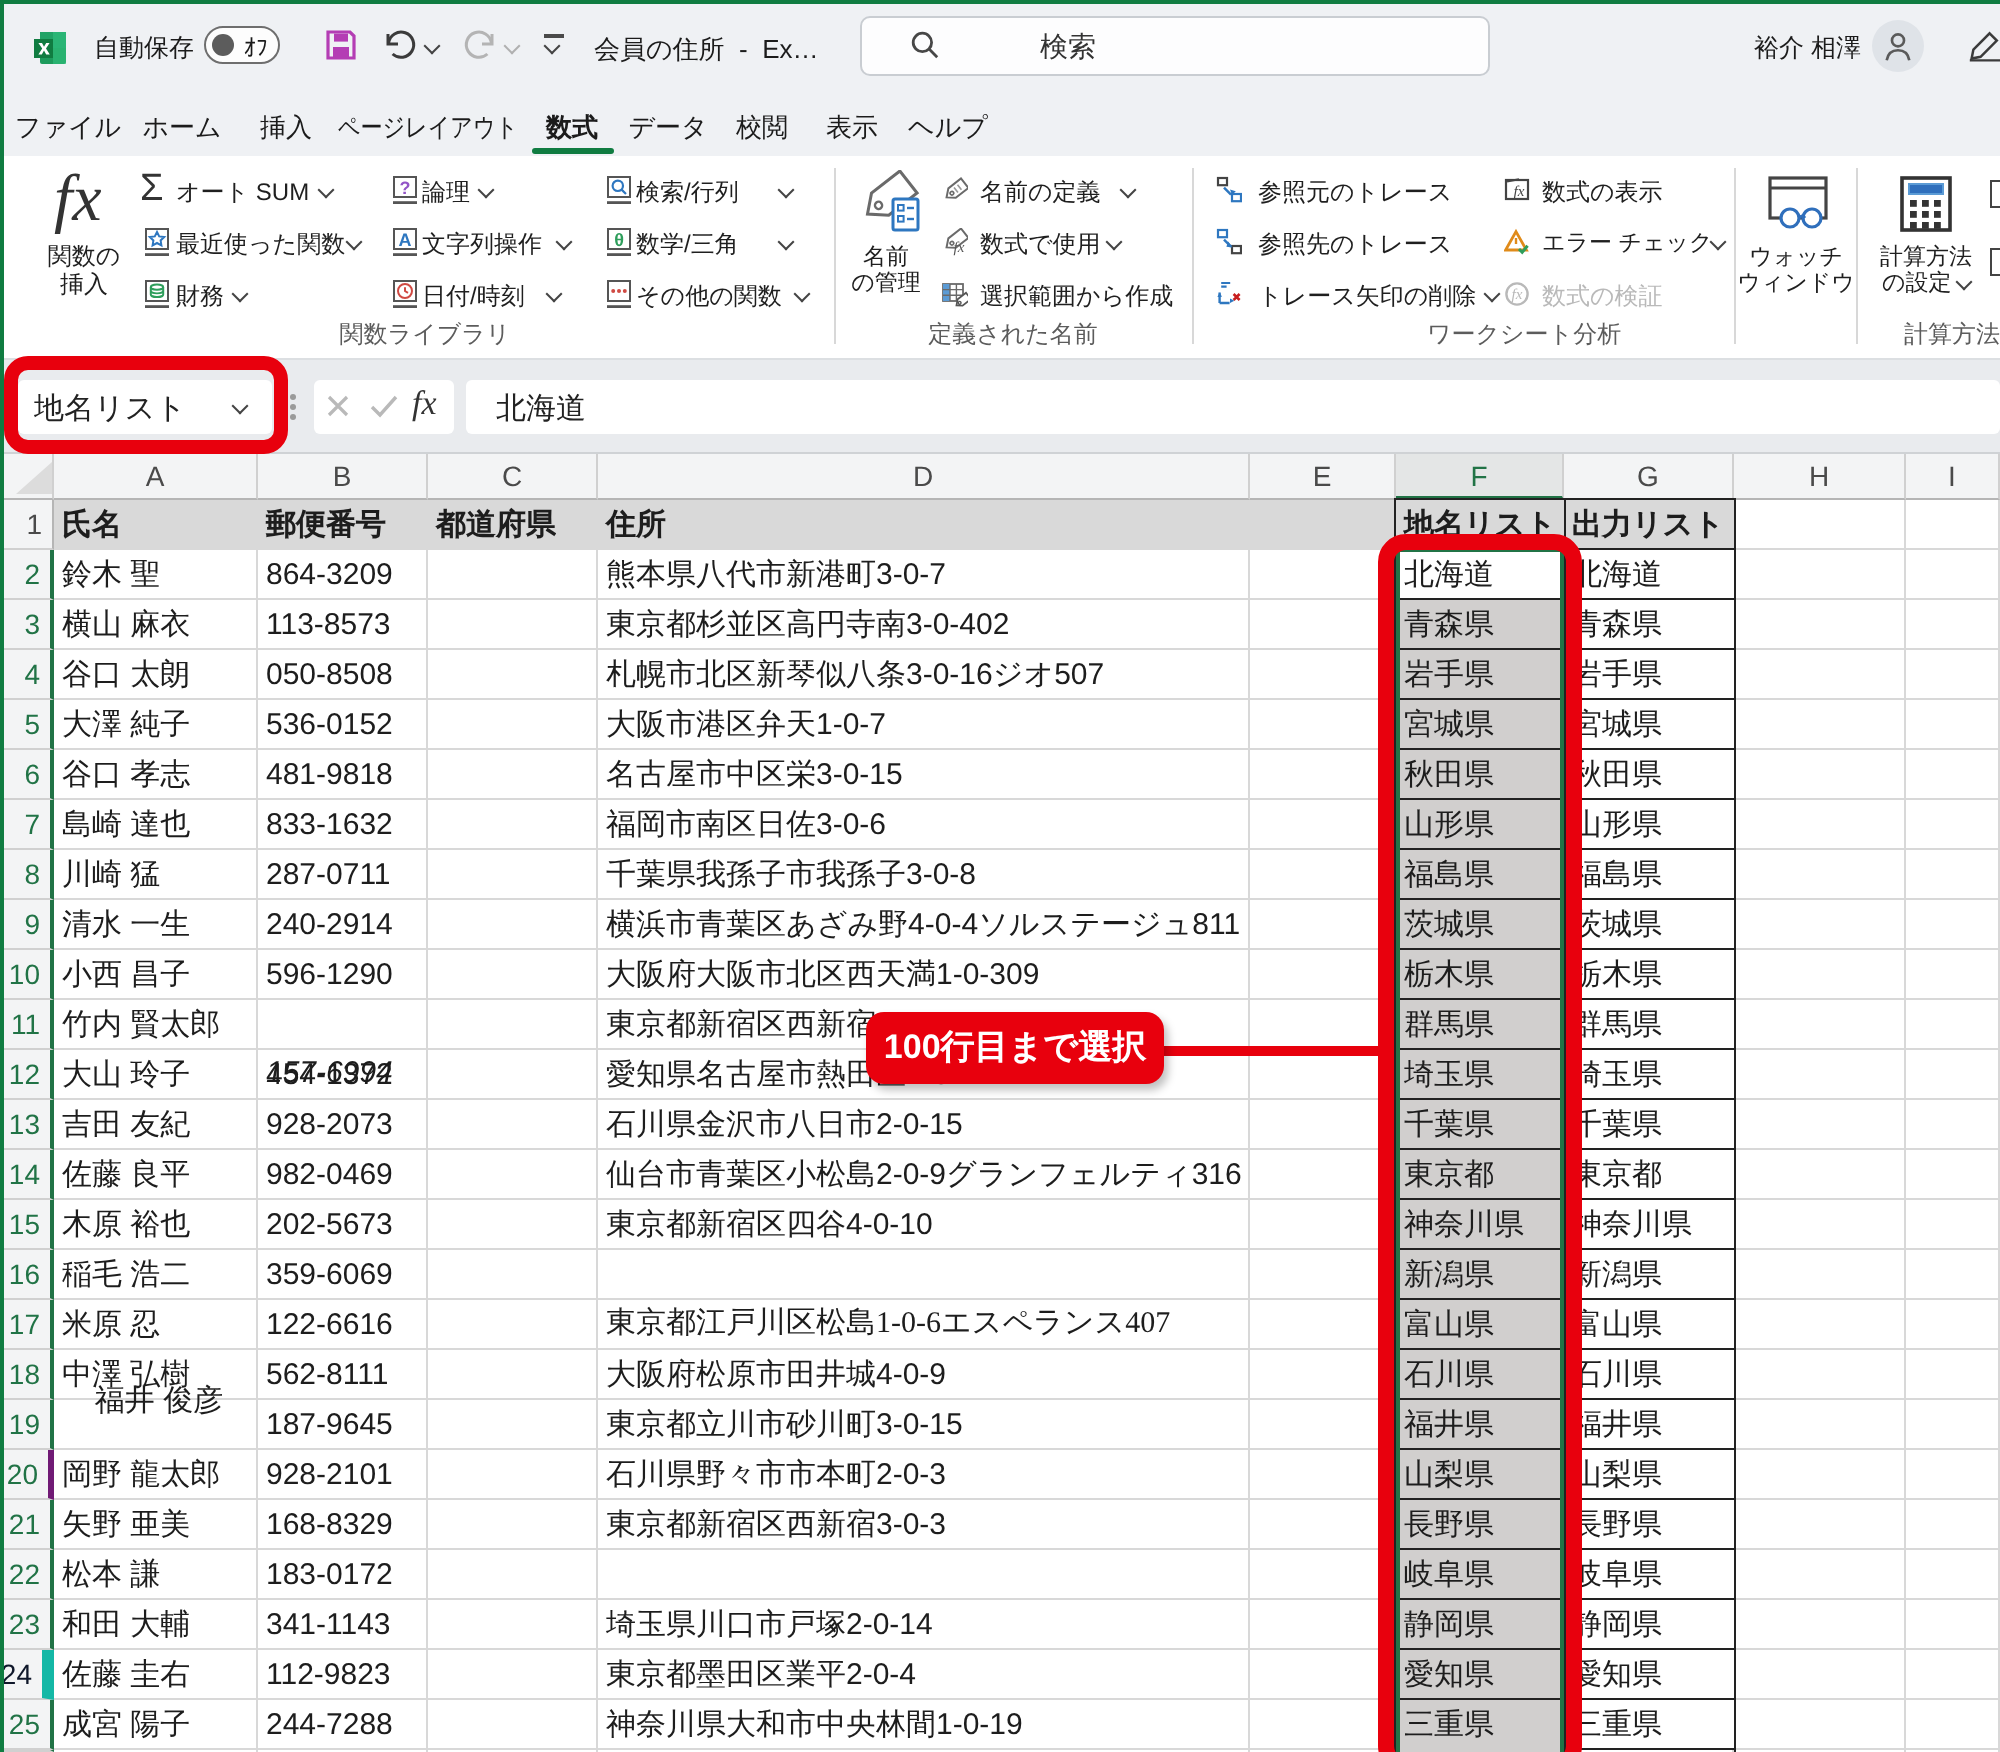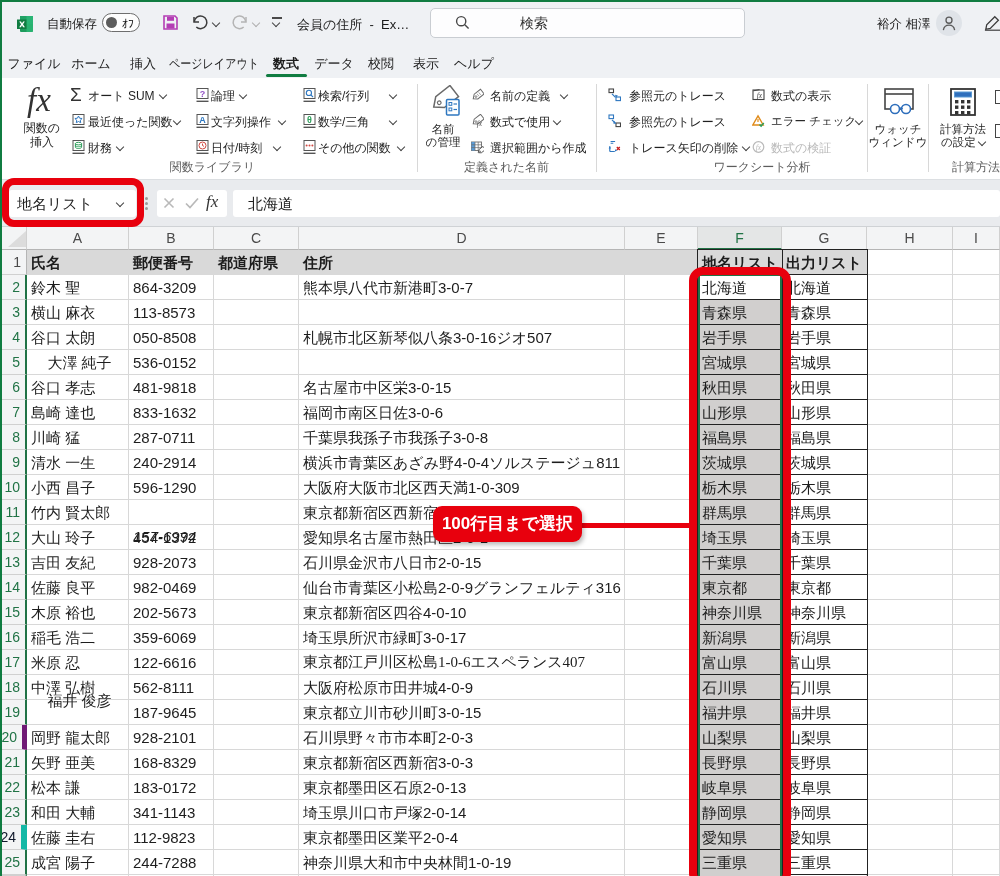--- a/index.html
+++ b/index.html
@@ -298,21 +298,21 @@
     <div class="rowhdr" style="top:475px;height:25px;color:#217346;line-height:25px;border-right:2px solid #217346;">10</div>
     <div class="rowhdr" style="top:500px;height:25px;color:#217346;line-height:25px;border-right:2px solid #217346;">11</div>
     <div class="rowhdr" style="top:525px;height:25px;color:#217346;line-height:25px;border-right:2px solid #217346;">12</div>
     <div class="rowhdr" style="top:550px;height:25px;color:#217346;line-height:25px;border-right:2px solid #217346;">13</div>
     <div class="rowhdr" style="top:575px;height:25px;color:#217346;line-height:25px;border-right:2px solid #217346;">14</div>
     <div class="rowhdr" style="top:600px;height:25px;color:#217346;line-height:25px;border-right:2px solid #217346;">15</div>
     <div class="rowhdr" style="top:625px;height:25px;color:#217346;line-height:25px;border-right:2px solid #217346;">16</div>
     <div class="rowhdr" style="top:650px;height:25px;color:#217346;line-height:25px;border-right:2px solid #217346;">17</div>
     <div class="rowhdr" style="top:675px;height:25px;color:#217346;line-height:25px;border-right:2px solid #217346;">18</div>
     <div class="rowhdr" style="top:700px;height:25px;color:#217346;line-height:25px;border-right:2px solid #217346;">19</div>
-    <div class="rowhdr" style="top:725px;height:25px;color:#217346;line-height:25px;border-right:5px solid #701a75;">20</div>
+    <div class="rowhdr" style="top:725px;height:25px;color:#217346;line-height:25px;border-right:3px solid #701a75;">20</div>
     <div class="rowhdr" style="top:750px;height:25px;color:#217346;line-height:25px;border-right:2px solid #217346;">21</div>
     <div class="rowhdr" style="top:775px;height:25px;color:#217346;line-height:25px;border-right:2px solid #217346;">22</div>
     <div class="rowhdr" style="top:800px;height:25px;color:#217346;line-height:25px;border-right:2px solid #217346;">23</div>
     <div class="rowhdr" style="top:825px;height:25px;color:#0f172a;line-height:25px;border-right:6px solid #14b8a6;">24</div>
     <div class="rowhdr" style="top:850px;height:25px;color:#217346;line-height:25px;border-right:2px solid #217346;">25</div>
     <div class="rowhdr" style="top:875px;height:1px;border-right:2px solid #217346;"></div>
     <div class="abs" style="left:128px;top:250px;width:1px;height:626px;background:#d8d8d8;"></div>
     <div class="abs" style="left:213px;top:250px;width:1px;height:626px;background:#d8d8d8;"></div>
     <div class="abs" style="left:298px;top:250px;width:1px;height:626px;background:#d8d8d8;"></div>
     <div class="abs" style="left:624px;top:250px;width:1px;height:626px;background:#d8d8d8;"></div>
@@ -349,25 +349,27 @@
     <div class="abs" style="left:27px;top:250px;width:840px;height:25px;background:#d9d9d9;"></div>
     <div class="cell" style="left:27px;top:250px;font-weight:bold;">氏名</div>
     <div class="cell" style="left:129px;top:250px;font-weight:bold;">郵便番号</div>
     <div class="cell" style="left:214px;top:250px;font-weight:bold;">都道府県</div>
     <div class="cell" style="left:299px;top:250px;font-weight:bold;">住所</div>
     <div class="cell" style="left:27px;top:275px;width:101px;">鈴木 聖</div>
     <div class="cell" style="left:129px;top:275px;width:84px;">864-3209</div>
     <div class="cell" style="left:299px;top:275px;width:325px;">熊本県八代市新港町3-0-7</div>
     <div class="cell" style="left:27px;top:300px;width:101px;">横山 麻衣</div>
     <div class="cell" style="left:129px;top:300px;width:84px;">113-8573</div>
+    <div class="cell" style="left:299px;top:300px;width:325px;">東京都杉並区高円寺南3-0-402</div>
     <div class="cell" style="left:27px;top:325px;width:101px;">谷口 太朗</div>
     <div class="cell" style="left:129px;top:325px;width:84px;">050-8508</div>
     <div class="cell" style="left:299px;top:325px;width:325px;">札幌市北区新琴似八条3-0-16ジオ507</div>
-    <div class="cell" style="left:27px;top:350px;width:101px;text-align:center;">大澤 純子</div>
+    <div class="cell" style="left:27px;top:350px;width:101px;">大澤 純子</div>
     <div class="cell" style="left:129px;top:350px;width:84px;">536-0152</div>
+    <div class="cell" style="left:299px;top:350px;width:325px;">大阪市港区弁天1-0-7</div>
     <div class="cell" style="left:27px;top:375px;width:101px;">谷口 孝志</div>
     <div class="cell" style="left:129px;top:375px;width:84px;">481-9818</div>
     <div class="cell" style="left:299px;top:375px;width:325px;">名古屋市中区栄3-0-15</div>
     <div class="cell" style="left:27px;top:400px;width:101px;">島崎 達也</div>
     <div class="cell" style="left:129px;top:400px;width:84px;">833-1632</div>
     <div class="cell" style="left:299px;top:400px;width:325px;">福岡市南区日佐3-0-6</div>
     <div class="cell" style="left:27px;top:425px;width:101px;">川崎 猛</div>
     <div class="cell" style="left:129px;top:425px;width:84px;">287-0711</div>
     <div class="cell" style="left:299px;top:425px;width:325px;">千葉県我孫子市我孫子3-0-8</div>
     <div class="cell" style="left:27px;top:450px;width:101px;">清水 一生</div>
@@ -386,39 +388,37 @@
     <div class="cell" style="left:129px;top:550px;width:84px;">928-2073</div>
     <div class="cell" style="left:299px;top:550px;width:325px;">石川県金沢市八日市2-0-15</div>
     <div class="cell" style="left:27px;top:575px;width:101px;">佐藤 良平</div>
     <div class="cell" style="left:129px;top:575px;width:84px;">982-0469</div>
     <div class="cell" style="left:299px;top:575px;width:325px;">仙台市青葉区小松島2-0-9グランフェルティ316</div>
     <div class="cell" style="left:27px;top:600px;width:101px;">木原 裕也</div>
     <div class="cell" style="left:129px;top:600px;width:84px;">202-5673</div>
     <div class="cell" style="left:299px;top:600px;width:325px;">東京都新宿区四谷4-0-10</div>
     <div class="cell" style="left:27px;top:625px;width:101px;">稲毛 浩二</div>
     <div class="cell" style="left:129px;top:625px;width:84px;">359-6069</div>
-    <div class="cell" style="left:299px;top:625px;width:325px;">埼玉県所沢市緑町3-0-17</div>
     <div class="cell" style="left:27px;top:650px;width:101px;">米原 忍</div>
     <div class="cell" style="left:129px;top:650px;width:84px;">122-6616</div>
     <div class="cell" style="left:299px;top:650px;width:325px;font-family:Liberation Serif, serif;">東京都江戸川区松島1-0-6エスペランス407</div>
     <div class="cell" style="left:27px;top:675px;width:101px;">中澤 弘樹</div>
     <div class="cell" style="left:129px;top:675px;width:84px;">562-8111</div>
     <div class="cell" style="left:299px;top:675px;width:325px;">大阪府松原市田井城4-0-9</div>
     <div class="cell" style="left:27px;top:688px;width:101px;text-align:center;">福井 俊彦</div>
     <div class="cell" style="left:129px;top:700px;width:84px;">187-9645</div>
     <div class="cell" style="left:299px;top:700px;width:325px;">東京都立川市砂川町3-0-15</div>
     <div class="cell" style="left:27px;top:725px;width:101px;">岡野 龍太郎</div>
     <div class="cell" style="left:129px;top:725px;width:84px;">928-2101</div>
     <div class="cell" style="left:299px;top:725px;width:325px;">石川県野々市市本町2-0-3</div>
     <div class="cell" style="left:27px;top:750px;width:101px;">矢野 亜美</div>
     <div class="cell" style="left:129px;top:750px;width:84px;">168-8329</div>
     <div class="cell" style="left:299px;top:750px;width:325px;">東京都新宿区西新宿3-0-3</div>
     <div class="cell" style="left:27px;top:775px;width:101px;">松本 謙</div>
     <div class="cell" style="left:129px;top:775px;width:84px;">183-0172</div>
-    <div class="cell" style="left:299px;top:775px;width:325px;">東京都墨田区石原2-0-13</div>
     <div class="cell" style="left:27px;top:800px;width:101px;">和田 大輔</div>
     <div class="cell" style="left:129px;top:800px;width:84px;">341-1143</div>
     <div class="cell" style="left:299px;top:800px;width:325px;">埼玉県川口市戸塚2-0-14</div>
     <div class="cell" style="left:27px;top:825px;width:101px;">佐藤 圭右</div>
     <div class="cell" style="left:129px;top:825px;width:84px;">112-9823</div>
     <div class="cell" style="left:299px;top:825px;width:325px;">東京都墨田区業平2-0-4</div>
     <div class="cell" style="left:27px;top:850px;width:101px;">成宮 陽子</div>
     <div class="cell" style="left:129px;top:850px;width:84px;">244-7288</div>
     <div class="cell" style="left:299px;top:850px;width:325px;">神奈川県大和市中央林間1-0-19</div>
     <div class="abs" style="left:697px;top:249px;width:86px;height:26px;background:#d9d9d9;border:1px solid #222;"></div>

